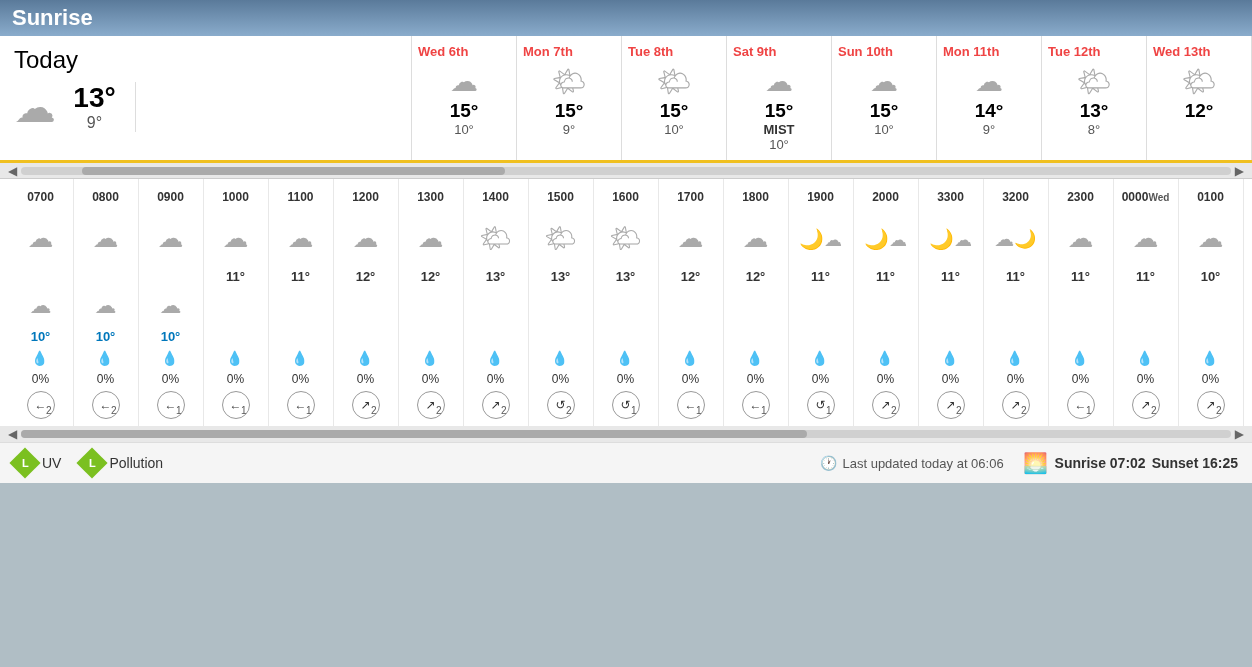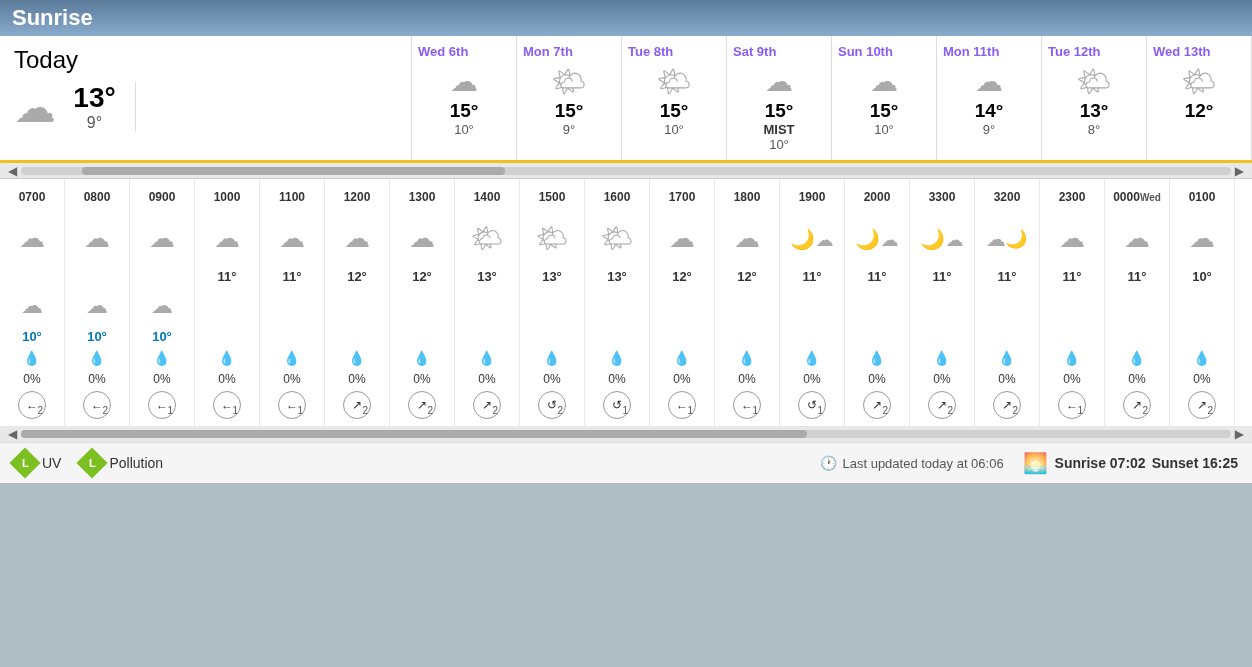--- a/index.html
+++ b/index.html
@@ -92,21 +92,21 @@
       padding: 8px 6px;
       border-right: 1px solid #ddd;
       display: flex;
       flex-direction: column;
       align-items: center;
     }
 
     .forecast-day-name {
       font-size: 13px;
       font-weight: bold;
-      color: #8b5cf6;
+      color: #ef4444;
       margin-bottom: 4px;
       align-self: flex-start;
     }
 
     .forecast-day-icon {
       font-size: 28px;
       color: #aaa;
       margin: 2px 0;
     }
 
@@ -163,20 +163,21 @@
 
     
     .hourly-section {
       background: white;
       overflow-x: hidden;
     }
 
     .hourly-table {
       display: flex;
       width: 100%;
+      justify-content: center;
     }
 
     .hour-col {
       min-width: 65px;
       border-right: 1px solid #e8e8e8;
       display: flex;
       flex-direction: column;
       align-items: center;
       padding: 4px 2px;
     }

